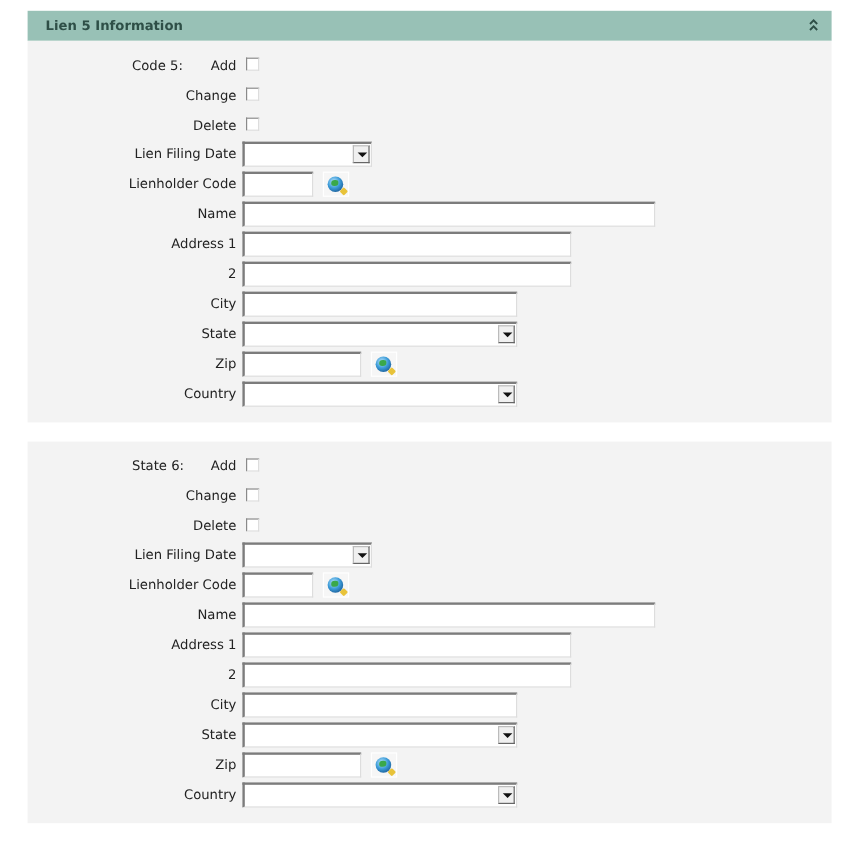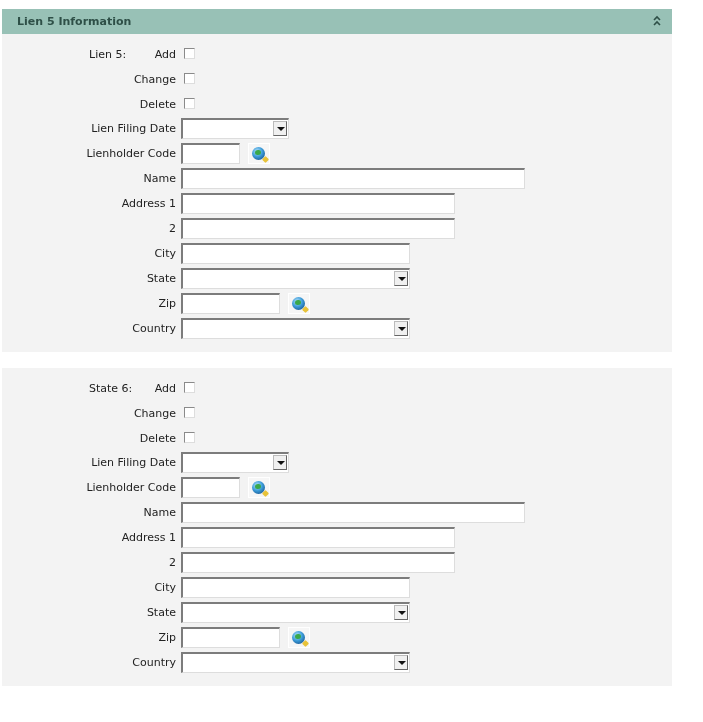--- a/index.html
+++ b/index.html
@@ -1,17 +1,17 @@
 <!DOCTYPE html>
 <html><head>
 <meta charset="utf-8">
 <style>
   html, body { margin:0; padding:0; background:#ffffff; }
   body { width:703px; height:722px; position:relative; font-family:"DejaVu Sans", sans-serif; font-size:11px; color:#222; overflow:hidden; }
-  .panel { position:absolute; left:2px; width:670px; }
+  .panel { position:absolute; left:23px; width:670px; }
   .panel-header { height:25px; background:#98c1b6; position:relative; }
   .panel-title { position:absolute; left:15px; top:6px; font-weight:bold; font-size:11px; color:#2e4f47; }
   .collapse-btn { position:absolute; right:9px; top:4px; width:12px; height:16px; cursor:pointer; }
   .panel-body { background:#f3f3f3; position:relative; height:320px; }
   .row { position:absolute; left:0; height:21px; width:100%; }
   .lbl { position:absolute; right:496px; top:4px; text-align:center; white-space:nowrap; font-size:11px; color:#222; }
   .lien-lbl { position:absolute; left:87px; top:4px; font-size:11px; color:#222; }
   .cb { position:absolute; left:182px; top:4px; width:11px; height:11px; background:#fff; border:1px solid #8a8a8a; border-right-color:#ddd; border-bottom-color:#ddd; box-sizing:border-box; cursor:pointer; }
   .inp { position:absolute; left:179px; top:0; height:21px; background:#fff; box-sizing:border-box; border:1px solid #ddd; border-top:2px solid #7c7c7c; border-left:2px solid #7c7c7c; cursor:text; }
   .sel { position:absolute; left:179px; top:0; height:21px; background:#fff; box-sizing:border-box; border:1px solid #ddd; border-top:2px solid #7c7c7c; border-left:2px solid #7c7c7c; cursor:pointer; }
@@ -28,21 +28,21 @@
 <div class="panel" style="top:9px;">
   <div class="panel-header">
     <span class="panel-title">Lien 5 Information</span>
     <svg class="collapse-btn" viewBox="0 0 12 16">
       <polyline points="3,7 6,4 9,7" fill="none" stroke="#2e4f47" stroke-width="1.6"></polyline>
       <polyline points="3,12 6,9 9,12" fill="none" stroke="#2e4f47" stroke-width="1.6"></polyline>
     </svg>
   </div>
   <div class="panel-body" style="height:318px;">
     <div class="row" style="top:10px;">
-      <span class="lien-lbl">Lien 5:</span>
+      <span class="lien-lbl">Code 5:</span>
       <span class="lbl">Add</span>
       <span class="cb"></span>
     </div>
     <div class="row" style="top:35px;">
       <span class="lbl">Change</span>
       <span class="cb"></span>
     </div>
     <div class="row" style="top:60px;">
       <span class="lbl">Delete</span>
       <span class="cb"></span>

